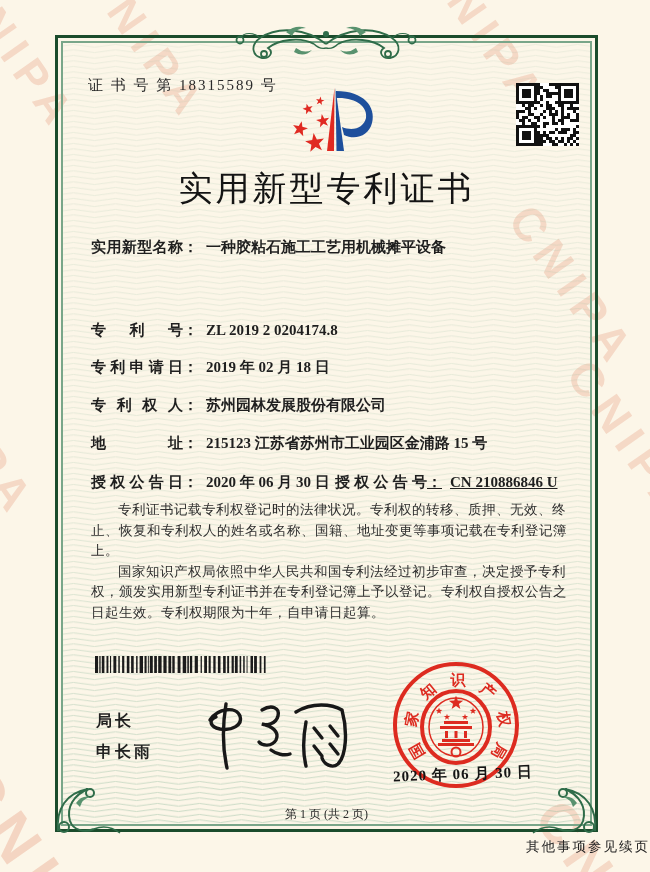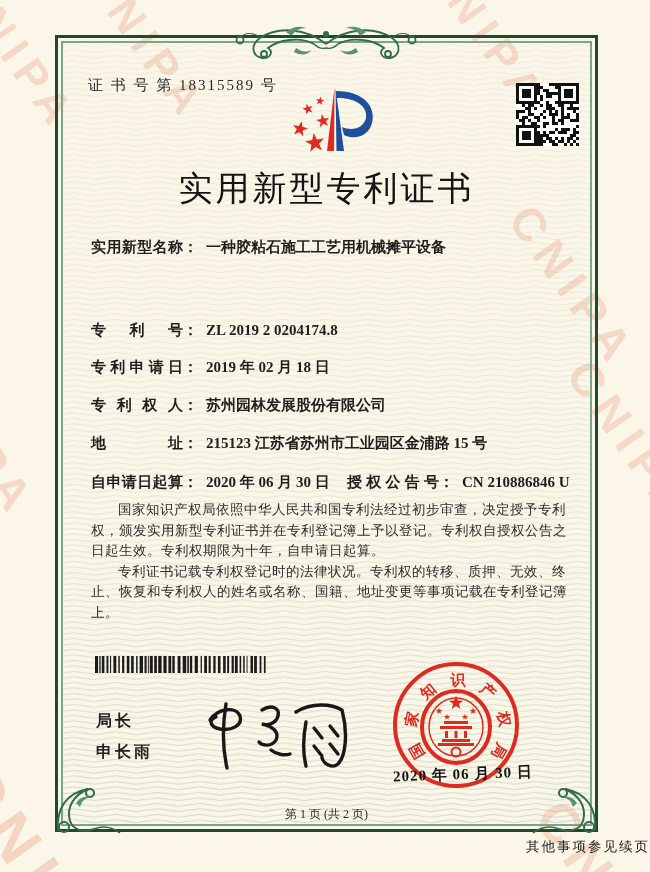--- a/index.html
+++ b/index.html
@@ -32,21 +32,21 @@
   .content{position:absolute;z-index:3;inset:0;}
   .cert-no{position:absolute;left:30px;top:38px;font-size:15px;letter-spacing:2px;color:#2a2a2a;}
   .logo{position:absolute;left:228px;top:47px;}
   .qr{position:absolute;left:458px;top:45px;width:63px;height:63px;}
   .title{position:absolute;left:0;top:128px;width:100%;text-align:center;font-size:34px;
          font-weight:400;letter-spacing:3px;color:#141414;}
   .row{position:absolute;left:33px;width:478px;font-size:15px;font-weight:600;color:#1f1f1f;white-space:nowrap;}
   .r0{top:200px}.r1{top:246px}.r2{top:283px}.r3{top:320px}.r4{top:358px}.r5{top:396px}.r6{top:435px}
   .flabel{display:inline-block;width:92px;text-align:justify;text-align-last:justify;vertical-align:top;}
   .fvalue{margin-left:8px;}
-  .grant2{position:absolute;left:256px;top:0;}
+  .grant2{position:absolute;left:244px;top:0;text-decoration:underline;}
   .paras{position:absolute;left:33px;top:462px;width:478px;font-size:13.5px;line-height:20.5px;
          color:#2e2e2e;}
   .paras p{margin:0;text-indent:2em;letter-spacing:0.5px;}
   .barcode{position:absolute;left:37px;top:618px;width:172px;height:17px;}
   .director{position:absolute;left:38px;top:673px;font-family:"Liberation Sans", sans-serif;
             font-size:16px;font-weight:600;letter-spacing:3px;color:#222;}
   .director div{margin-bottom:10px;}
   .signature{position:absolute;left:138px;top:660px;}
   .seal{position:absolute;left:335px;top:624px;width:126px;height:126px;border:4px solid #dd2b20;
         border-radius:50%;box-sizing:border-box;}
@@ -299,30 +299,30 @@
         <span class="flabel">专利申请日</span><span>：</span><span class="fvalue">2019 年 02 月 18 日</span>
       </div>
       <div class="row r4">
         <span class="flabel">专利权人</span><span>：</span><span class="fvalue">苏州园林发展股份有限公司</span>
       </div>
       <div class="row r5">
         <span class="flabel">地址</span><span>：</span><span class="fvalue">215123 江苏省苏州市工业园区金浦路 15 号</span>
       </div>
       <div class="row r6">
         <span>
-          <span class="flabel">自申请日起算</span><span>：</span><span class="fvalue">2020 年 06 月 30 日</span>
+          <span class="flabel">授权公告日</span><span>：</span><span class="fvalue">2020 年 06 月 30 日</span>
         </span>
         <span class="grant2">
           <span class="flabel">授权公告号</span><span>：</span><span class="fvalue">CN 210886846 U</span>
         </span>
       </div>
 
       <div class="paras">
+        <p>专利证书记载专利权登记时的法律状况。专利权的转移、质押、无效、终止、恢复和专利权人的姓名或名称、国籍、地址变更等事项记载在专利登记簿上。</p>
         <p>国家知识产权局依照中华人民共和国专利法经过初步审查，决定授予专利权，颁发实用新型专利证书并在专利登记簿上予以登记。专利权自授权公告之日起生效。专利权期限为十年，自申请日起算。</p>
-        <p>专利证书记载专利权登记时的法律状况。专利权的转移、质押、无效、终止、恢复和专利权人的姓名或名称、国籍、地址变更等事项记载在专利登记簿上。</p>
       </div>
 
       <svg class="barcode" viewBox="0 0 172 17" width="172" height="17" preserveAspectRatio="none">
           <rect x="0.0" y="0" width="3.1" height="17" fill="#1b1b1b"></rect>
           <rect x="4.3" y="0" width="1.3" height="17" fill="#1b1b1b"></rect>
           <rect x="6.8" y="0" width="2.6" height="17" fill="#1b1b1b"></rect>
           <rect x="11.5" y="0" width="1.9" height="17" fill="#1b1b1b"></rect>
           <rect x="15.0" y="0" width="1.1" height="17" fill="#1b1b1b"></rect>
           <rect x="18.4" y="0" width="2.9" height="17" fill="#1b1b1b"></rect>
           <rect x="23.3" y="0" width="1.5" height="17" fill="#1b1b1b"></rect>

